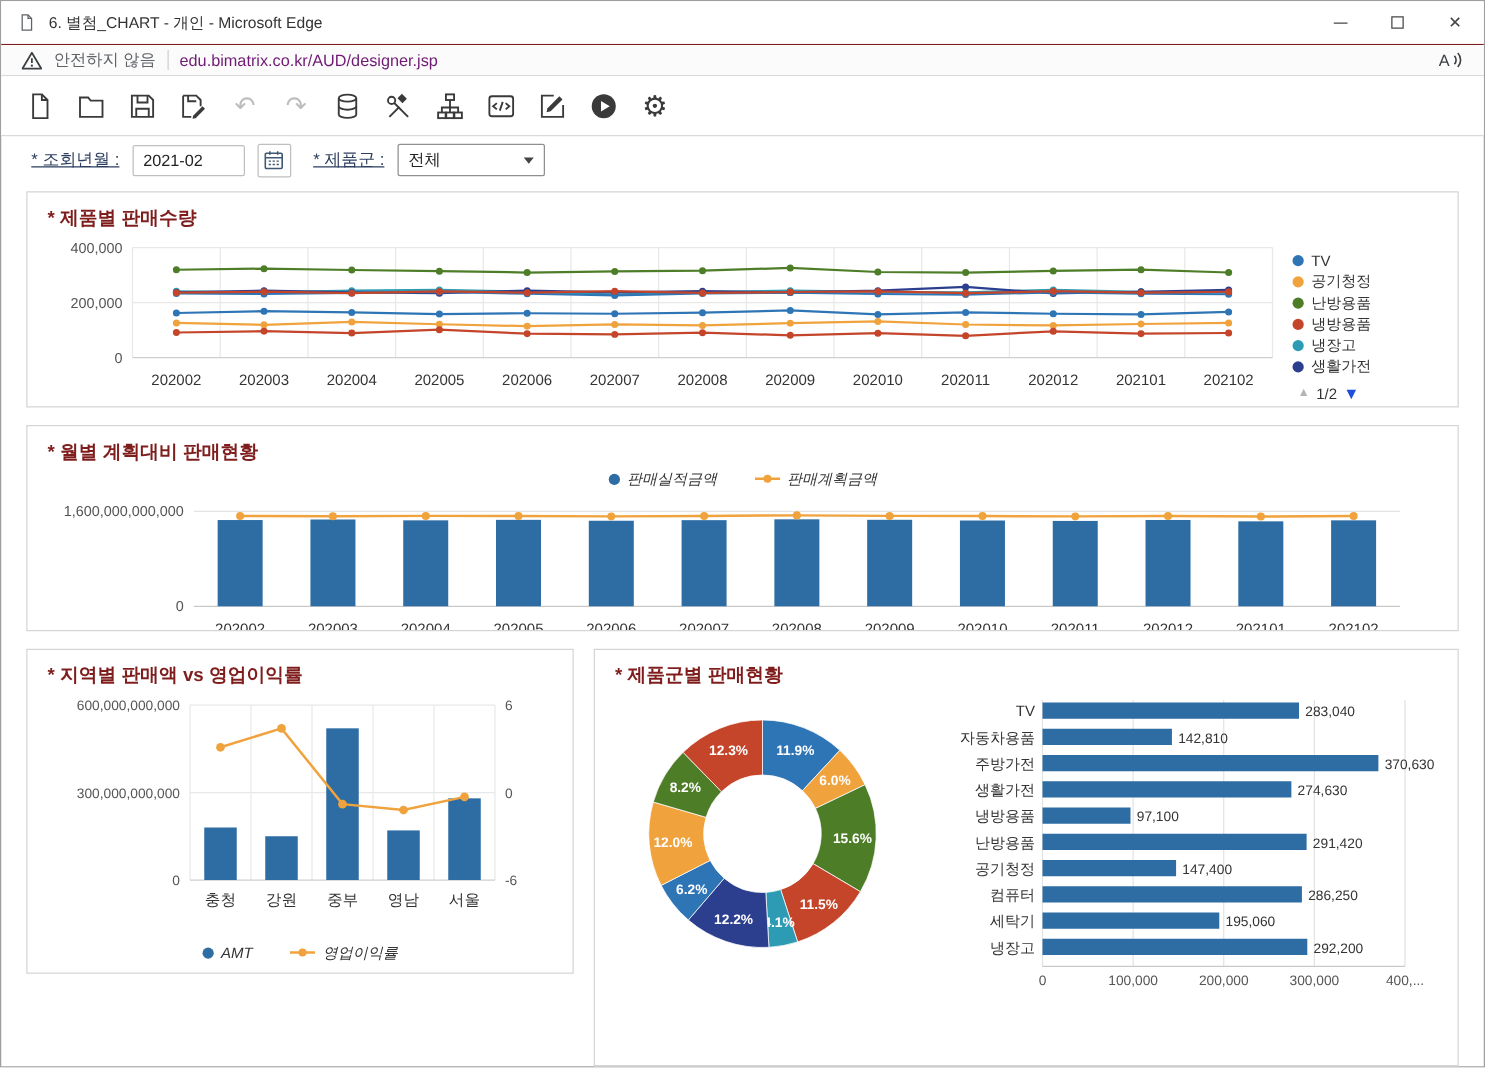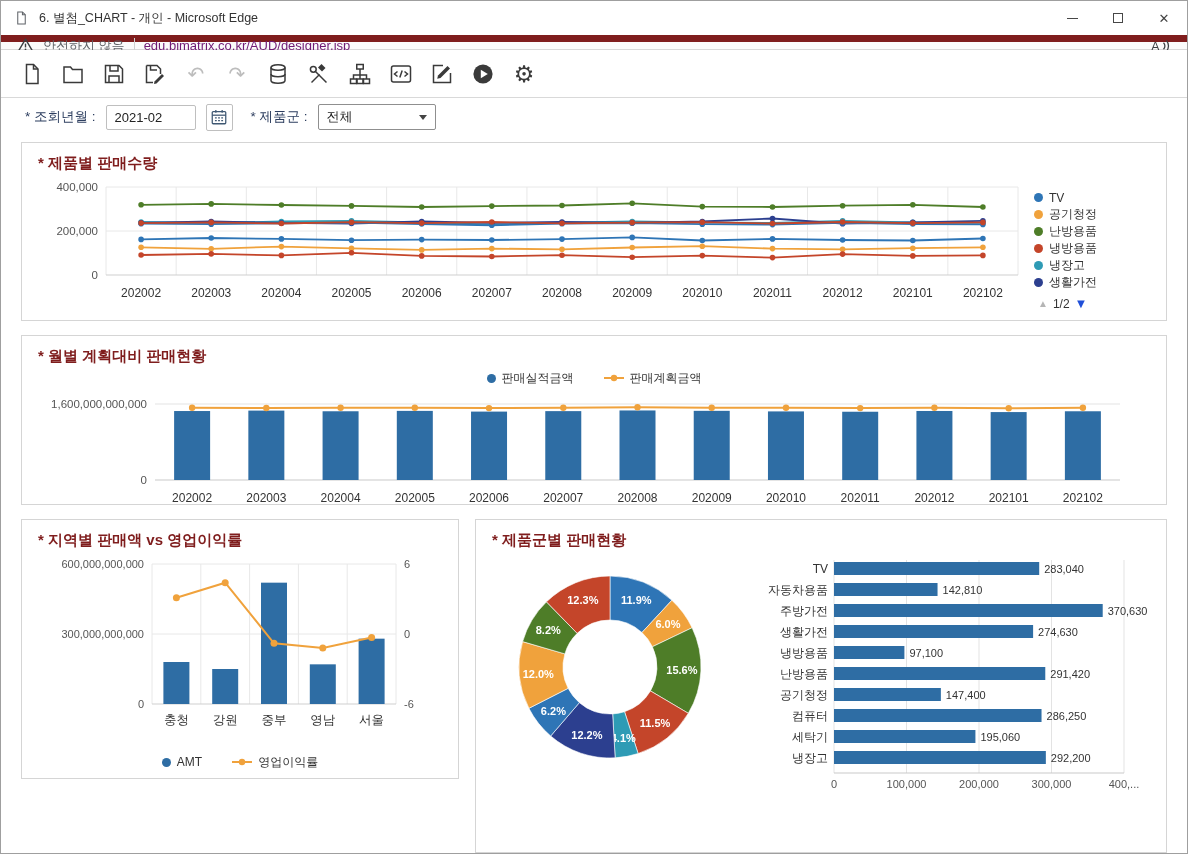--- a/index.html
+++ b/index.html
@@ -10,56 +10,56 @@
   
   .titlebar { height:34px; flex:none; display:flex; align-items:center; padding-left:13px; background:#fff; position:relative; }
   .favicon { width:16px; height:16px; margin-right:9px; display:flex; align-items:center; }
   .title-text { font-size:12.5px; color:#333; }
   .controls { position:absolute; right:0; top:0; height:34px; display:flex; }
   .ctrl { width:46px; height:34px; display:flex; align-items:center; justify-content:center; color:#444; font-size:13px; cursor:default; }
   .min-glyph { display:inline-block; width:11px; border-top:1.6px solid #474747; }
   .max-glyph { display:inline-block; width:10px; height:10px; border:1.4px solid #474747; }
 
   
-  .addressbar { height:15px; flex:none; display:flex; align-items:center; gap:9px; padding:0 16px; background:#fbfbfb; border-top:7px solid #7f1d1d; border-bottom:1px solid #d8d8d8; }
+  .addressbar { height:26px; flex:none; display:flex; align-items:center; gap:9px; padding:0 16px; background:#fbfbfb; border-top:1px solid #7f1d1d; border-bottom:1px solid #d8d8d8; }
   .sec-text { font-size:13px; color:#5f6368; }
   .addr-divider { width:1px; height:16px; background:#cfcfcf; }
   .url-text { font-size:13px; color:#701a75; }
   .read-aloud { margin-left:auto; display:flex; align-items:center; }
 
   
   .toolbar { height:48px; flex:none; display:flex; align-items:center; gap:15px; padding:0 18px; border-bottom:1px solid #d9d9d9; background:#fff; }
   .tool { width:26px; height:26px; display:flex; align-items:center; justify-content:center; cursor:pointer; }
   .ticon { width:24px; height:24px; stroke:#3a3a3a; fill:none; stroke-width:1.5; }
   .tglyph { font-size:20px; color:#3a3a3a; line-height:24px; }
   .tglyph.disabled { color:#bdbdbd; }
   .tglyph.gear { font-size:23px; }
 
   
   .filterbar { height:38px; flex:none; display:flex; align-items:center; gap:10px; padding:0 24px; }
-  .flabel { font-size:13.5px; color:#2d3e5f; }
+  .flabel { font-size:13.5px; color:#2d3e5f;text-decoration:underline; }
   .finput { width:90px; height:25px; border:1px solid #bfbfbf; border-radius:2px; font-size:13px; padding:0 8px; color:#222; font-family:inherit; }
   .calbtn { width:27px; height:27px; border:1px solid #bfbfbf; border-radius:2px; background:#fff; display:flex; align-items:center; justify-content:center; padding:0; cursor:pointer; }
   .fselect { width:118px; height:26px; border:1px solid #8f8f8f; border-radius:2px; background:#fff; display:flex; align-items:center; justify-content:space-between; padding:0 8px; font-size:13px; color:#222; cursor:pointer; }
   .caret { width:0; height:0; border-left:4px solid transparent; border-right:4px solid transparent; border-top:5px solid #444; }
 
   
   .panel { border:1px solid #d5d5d5; margin:0 20px; background:#fff; overflow:hidden; }
   .panel-title { font-size:15px; font-weight:bold; color:#7f1d1d; padding:11px 16px 2px; }
   .p1 { margin-top:6px; height:196px; }
   .p1-body { display:flex; align-items:flex-start; padding:0 4px; }
   .legend-col { width:128px; padding-top:14px; }
   #legend1 { height:104px; overflow:hidden; padding-left:6px; }
   .leg-item { display:flex; align-items:center; gap:6px; font-size:12px; color:#333; height:17px; cursor:pointer; white-space:nowrap; }
   .leg-dot { width:9px; height:9px; border-radius:50%; flex:none; }
   .pager { display:flex; align-items:center; gap:5px; font-size:12px; color:#333; padding-left:10px; margin-top:3px; }
   .pg-up { color:#b5b5b5; font-size:10px; cursor:pointer; }
   .pg-dn { color:#1f4fd8; font-size:13px; cursor:pointer; }
   .p2 { margin-top:14px; height:186px; }
-  .legend-row { display:flex; justify-content:center; gap:30px; align-items:center; height:20px; }
+  .legend-row { display:flex; justify-content:center; gap:30px; align-items:center; height:20px;font-style:italic; }
   .bottom { display:flex; gap:16px; margin:14px 20px 0; }
   .p3 { width:438px; height:260px; margin:0; flex:none; }
   .p4 { flex:1; height:334px; margin:0; }
   .p4-body { display:flex; align-items:flex-start; padding:2px 8px 0 18px; gap:16px; }
   svg.chart { display:block; }
 </style>
 </head>
 <body>
 
 <div class="window">

